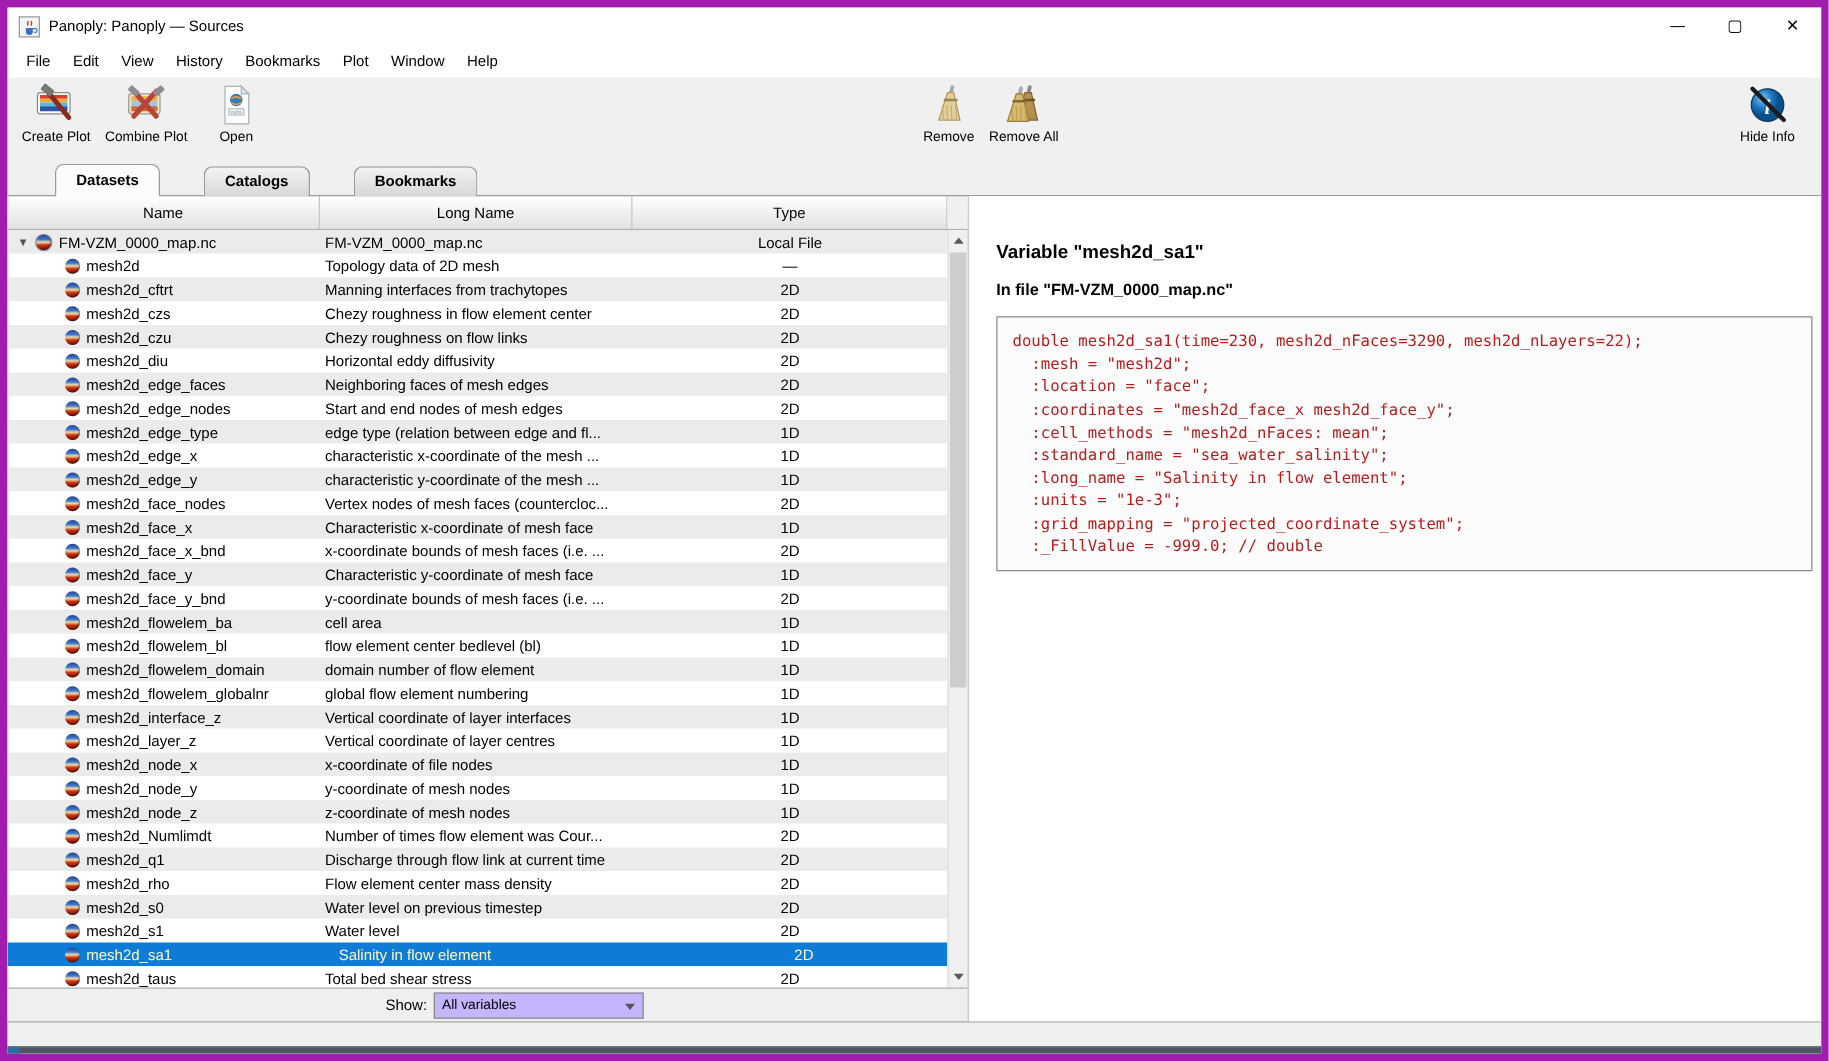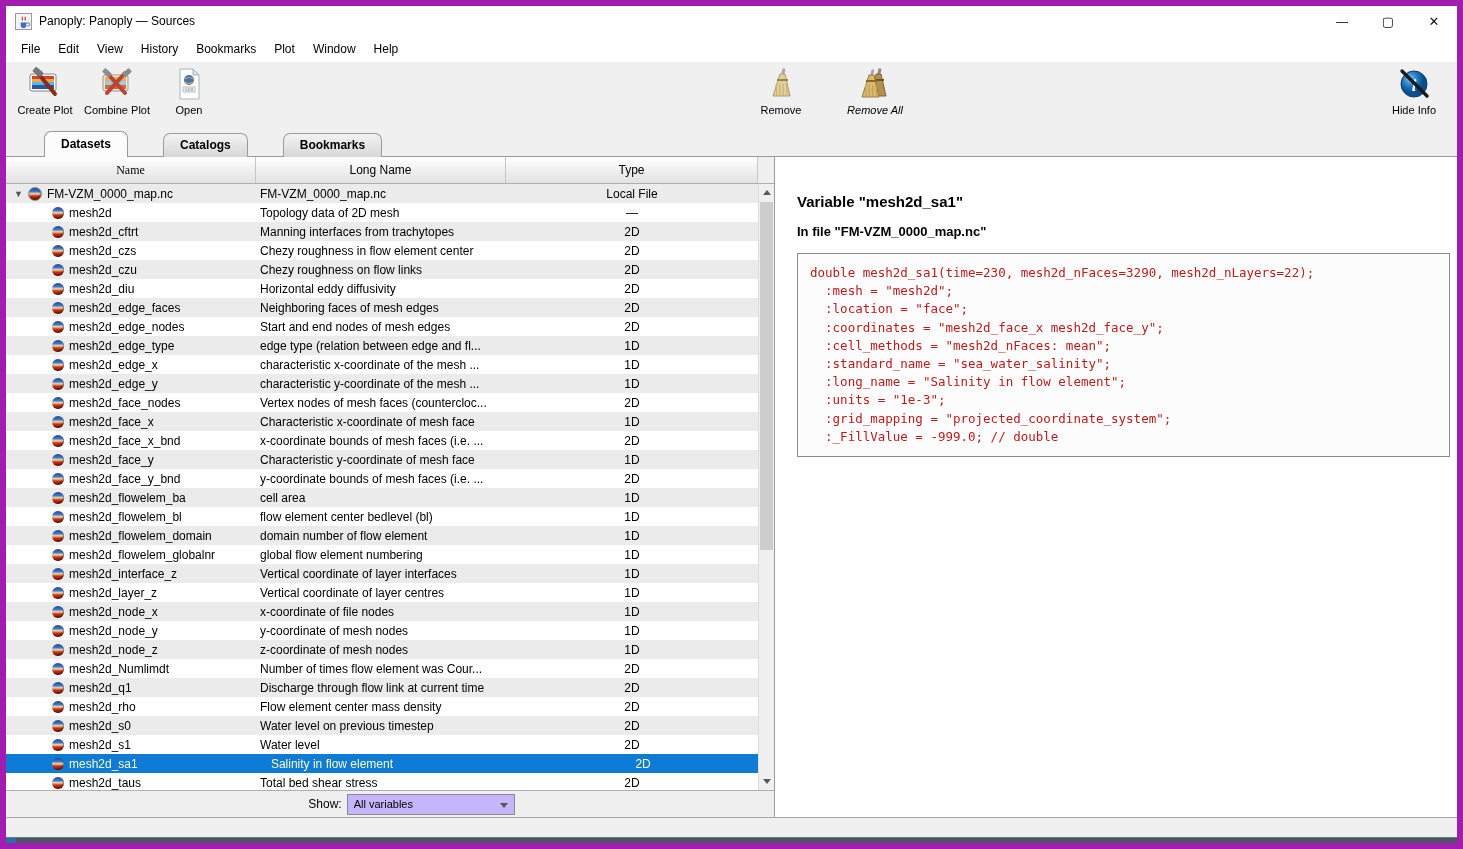--- a/index.html
+++ b/index.html
@@ -21,21 +21,21 @@
   .menubar { height:26px; background:#fff; display:flex; align-items:center; padding-left:6px; flex:0 0 auto; }
   .menu-item { padding:4px 9px; font-size:12px; }
 
   
   .toolbar { height:67px; background:#f0f0f0; position:relative; flex:0 0 auto; }
   .tool-btn { position:absolute; top:4px; width:74px; display:flex; flex-direction:column;
               align-items:center; gap:2px; cursor:default; }
   .tool-btn .ticon { width:36px; height:36px; display:flex; align-items:center; justify-content:center; }
   .tool-btn .tlabel { font-size:11px; white-space:nowrap; }
   .tb-create { left:2px; }  .tb-combine { left:74px; } .tb-open { left:146px; }
-  .tb-remove { left:738px; } .tb-removeall { left:832px;font-style:italic; } .tb-hideinfo { right:6px; }
+  .tb-remove { left:716px; } .tb-removeall { left:776px; } .tb-hideinfo { right:6px; }
 
   
   .tabrow { height:28px; background:#f0f0f0; display:flex; align-items:flex-end; padding-left:6px;
             position:relative; flex:0 0 auto; }
   .tabrow::after { content:""; position:absolute; left:0; right:0; bottom:0; height:1px; background:#9a9a9a; }
   .tab { height:24px; padding:4px 16px 0 16px; margin-right:3px; font-weight:bold; font-size:12px;
          border:1px solid #9a9a9a; border-bottom:none; border-radius:7px 7px 0 0;
          background:linear-gradient(#f3f3f3,#d7d7d7); position:relative; z-index:1;margin-left:32px; }
   .tab.active { background:#fcfcfc; height:26px; padding-top:5px; z-index:2; }
   .tab.active::after { content:""; position:absolute; left:0; right:0; bottom:-1px; height:2px; background:#fcfcfc; }
@@ -43,21 +43,21 @@
   
   .content { flex:1 1 auto; display:flex; min-height:0; }
   .left-panel { width:769px; border-right:1px solid #9a9a9a; display:flex; flex-direction:column; background:#fff; }
   .right-panel { flex:1; background:#fff; overflow:hidden; position:relative; }
 
   
   .table-header { height:27px; display:flex; background:linear-gradient(#ffffff,#e2e2e2);
                   border-bottom:1px solid #b0b0b0; flex:0 0 auto; }
   .th { display:flex; align-items:center; justify-content:center; font-size:12px;
         border-right:1px solid #c6c6c6; height:100%; }
-  .th-name { width:250px;font-family:Liberation Serif, serif; } .th-long { width:250px; } .th-type { width:252px; }
+  .th-name { width:250px; } .th-long { width:250px; } .th-type { width:252px; }
   .th-scroll-gap { width:16px; border-right:none; background:#f0f0f0; }
 
   .table-zone { flex:1 1 auto; display:flex; min-height:0; }
   .table-body { width:752px; overflow:hidden; }
 
   .trow { height:19px; display:flex; align-items:center; font-size:12px; white-space:nowrap; }
   .row-stripe { background:#ebebeb; }
   .row-white { background:#ffffff; }
   .row-selected { background:#0e7cd6 !important; color:#fef9c3;gap:33px; }
   .cell-name { width:250px; display:flex; align-items:center; overflow:hidden; }

